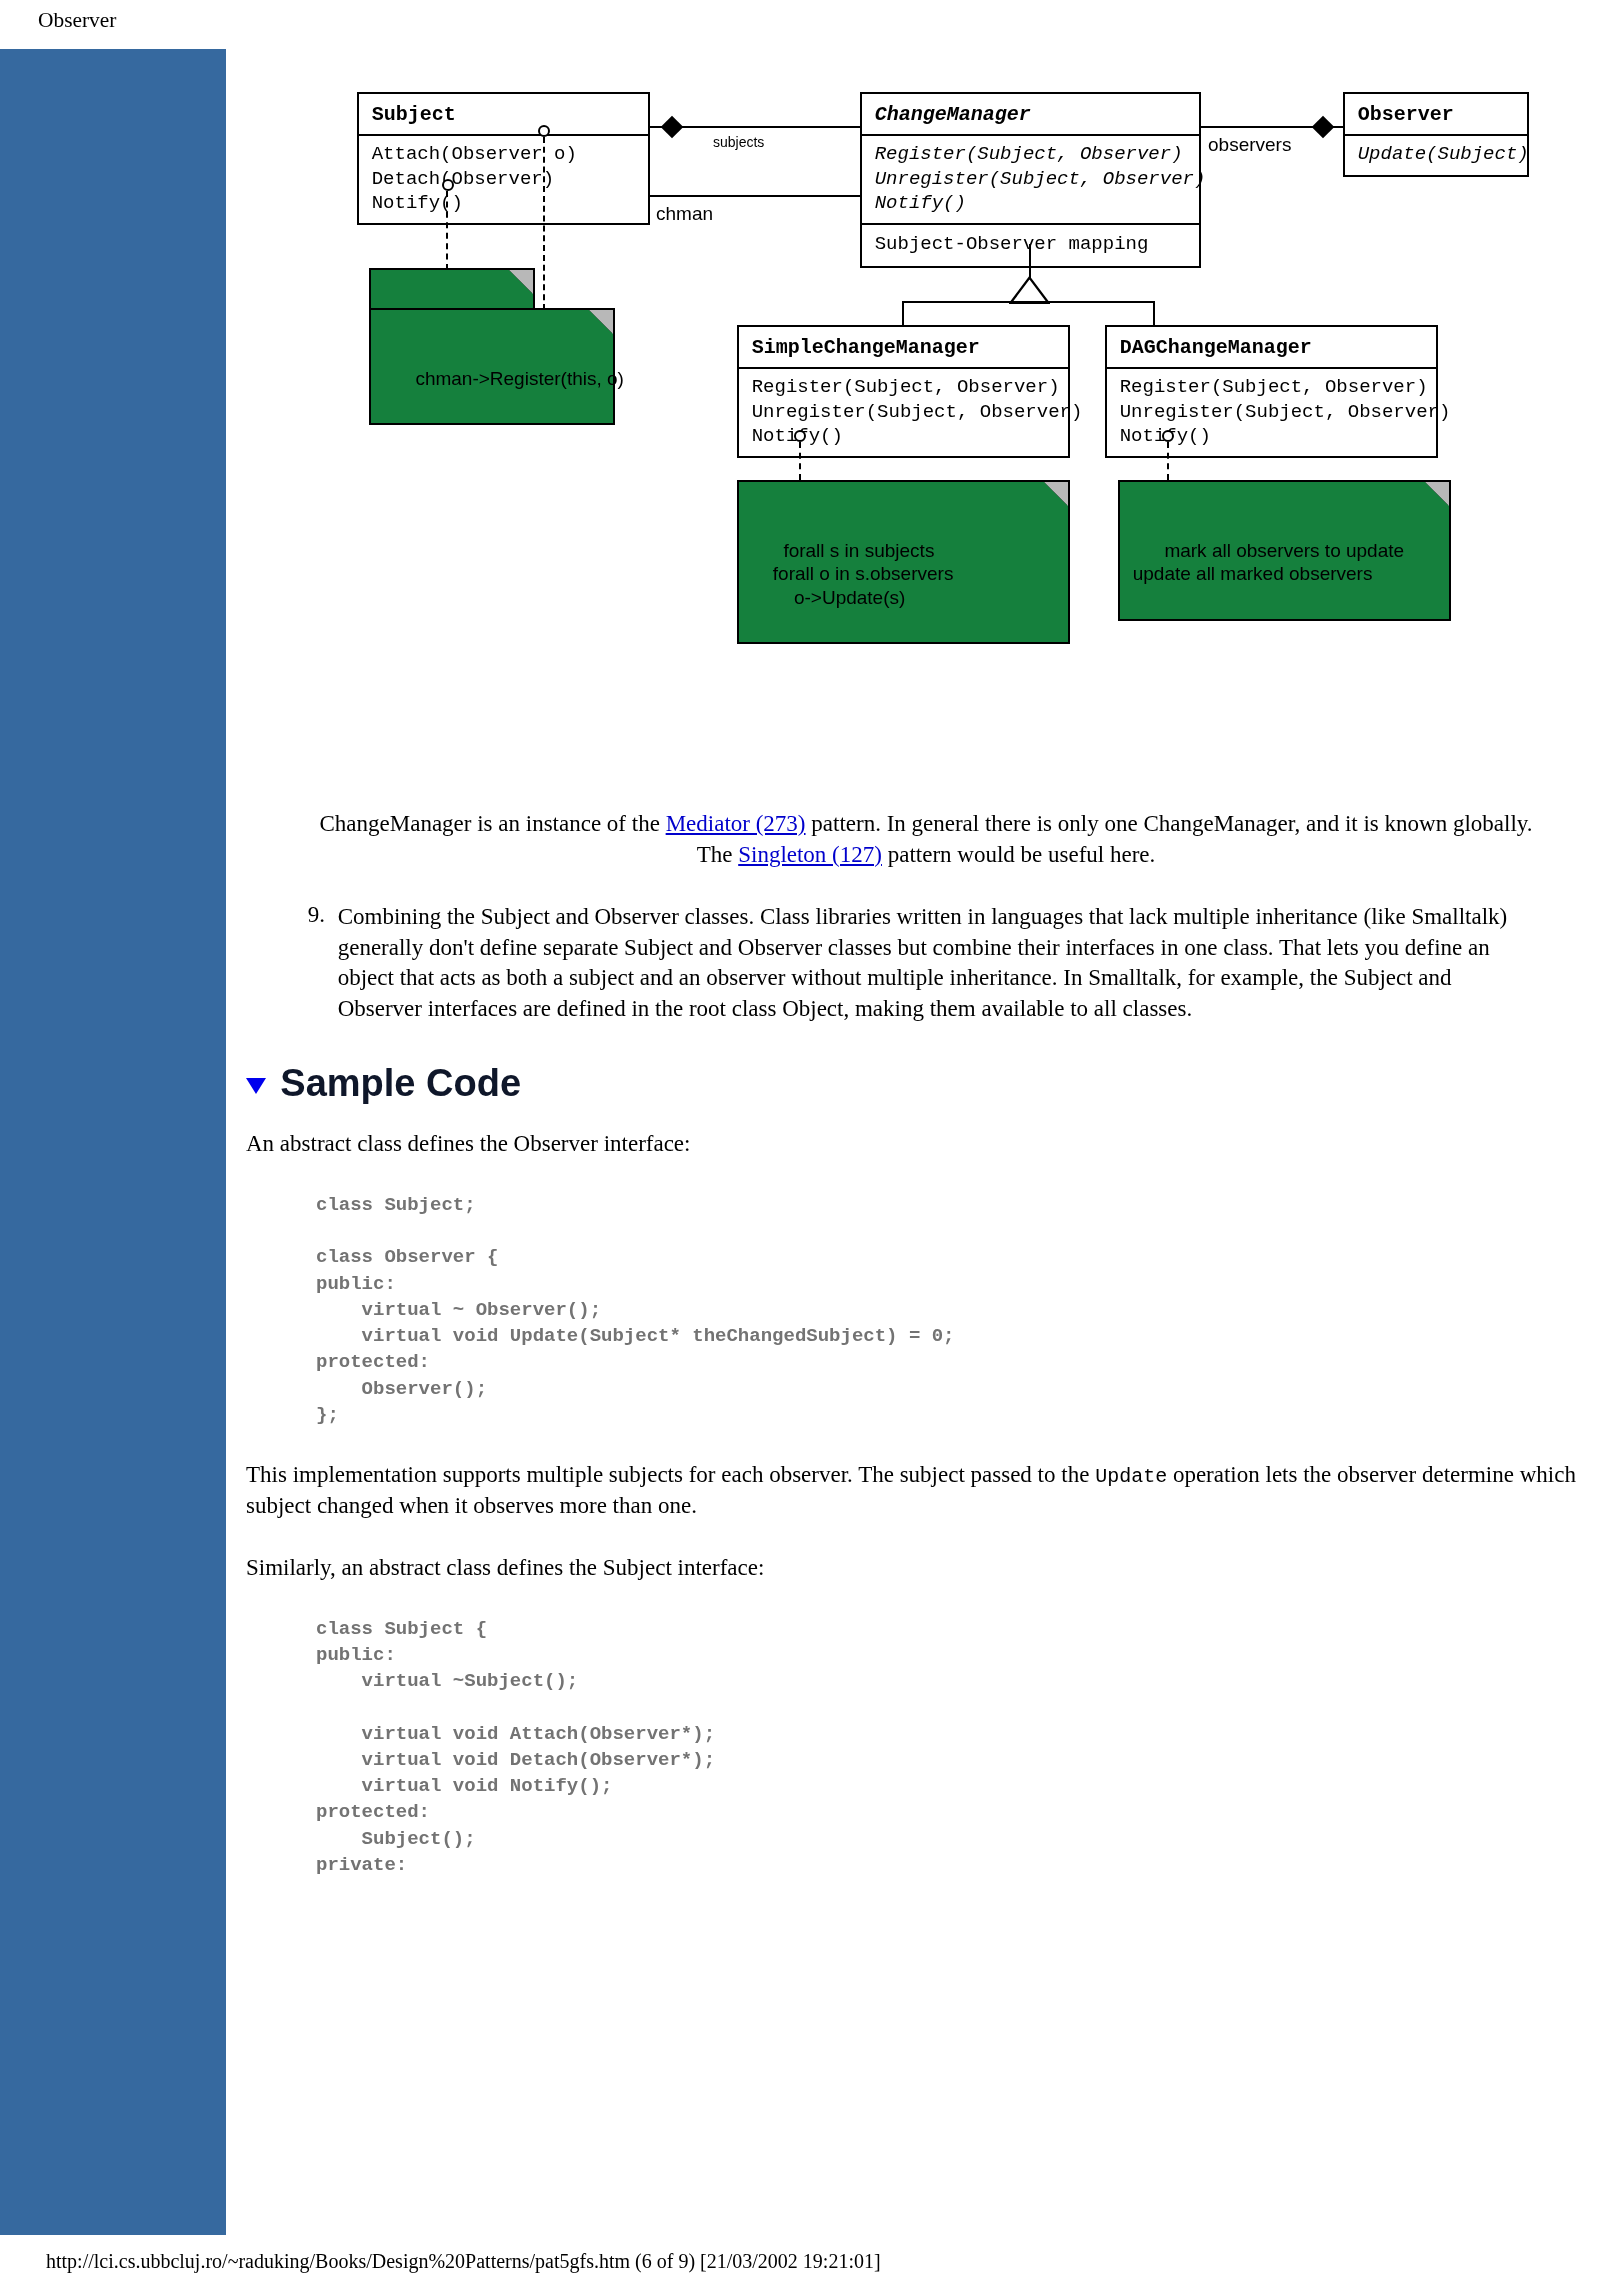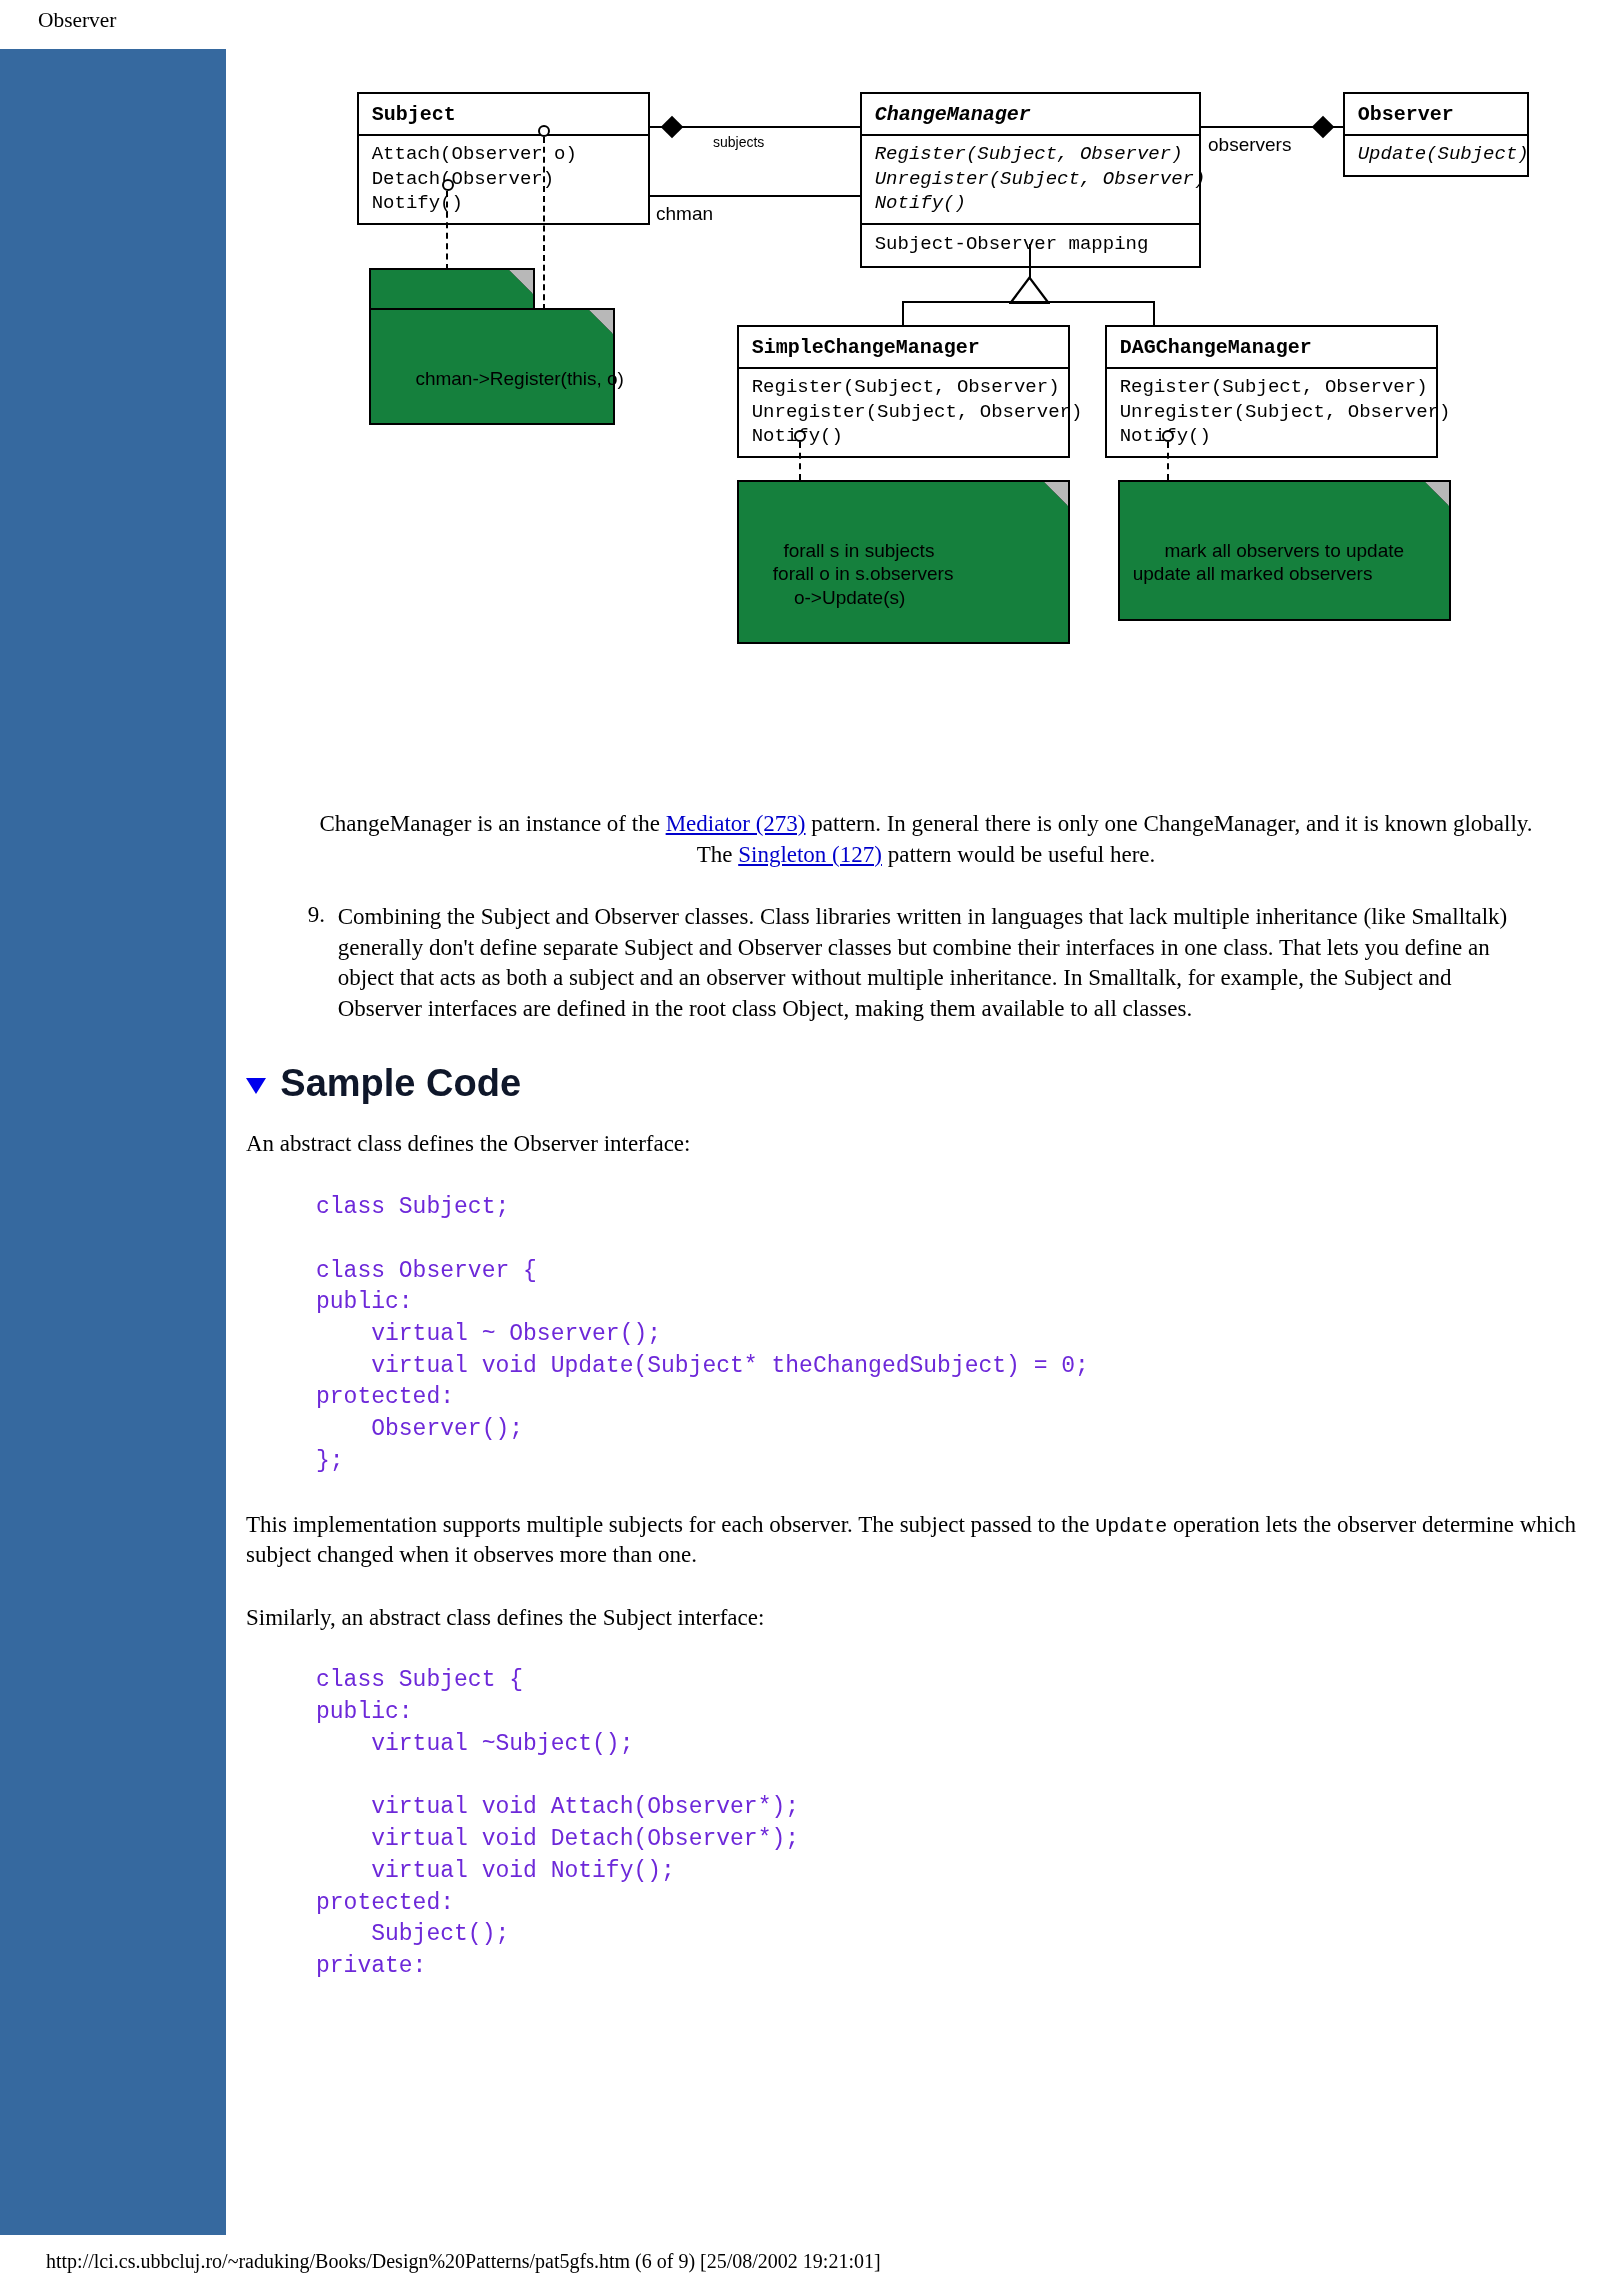--- a/index.html
+++ b/index.html
@@ -185,40 +185,41 @@
     border-left: 10.3px solid transparent;
     border-right: 10.3px solid transparent;
     border-top: 16.6px solid #0000ee;
     margin-right: 14.3px;
     margin-top: 3.2px;
     flex: 0 0 auto;
   }
 
   pre.code {
     font-family: "Liberation Mono", "DejaVu Sans Mono", monospace;
-    font-size: 23px;
+    font-size: 19px;
     line-height: 1.38;
     margin: 0 0 0 70px;
-    color: #6d28d9;
+    color: #737373;
     white-space: pre;
+    font-weight: bold;
   }
   code.inline {
     font-family: "Liberation Mono", "DejaVu Sans Mono", monospace;
     font-size: 20px;
   }
   .sp-30 { height: 24px; }
   .sp-40 { height: 32px; }
   .sp-48 { height: 38px; }
 </style>
 </head>
 <body>
 
 <div id="page-header-title">Observer</div>
 <div id="left-blue-band"></div>
-<div id="footer-url">http://lci.cs.ubbcluj.ro/~raduking/Books/Design%20Patterns/pat5gfs.htm (6 of 9) [25/08/2002 19:21:01]</div>
+<div id="footer-url">http://lci.cs.ubbcluj.ro/~raduking/Books/Design%20Patterns/pat5gfs.htm (6 of 9) [21/03/2002 19:21:01]</div>
 
 <div id="content">
 
   <div id="uml-diagram">
 
     <div class="uml-box" style="left:111px; top:44px; width:293px;">
       <div class="uml-name">Subject</div>
       <div class="uml-ops">
         <div>Attach(Observer o)</div>
         <div>Detach(Observer)</div>

